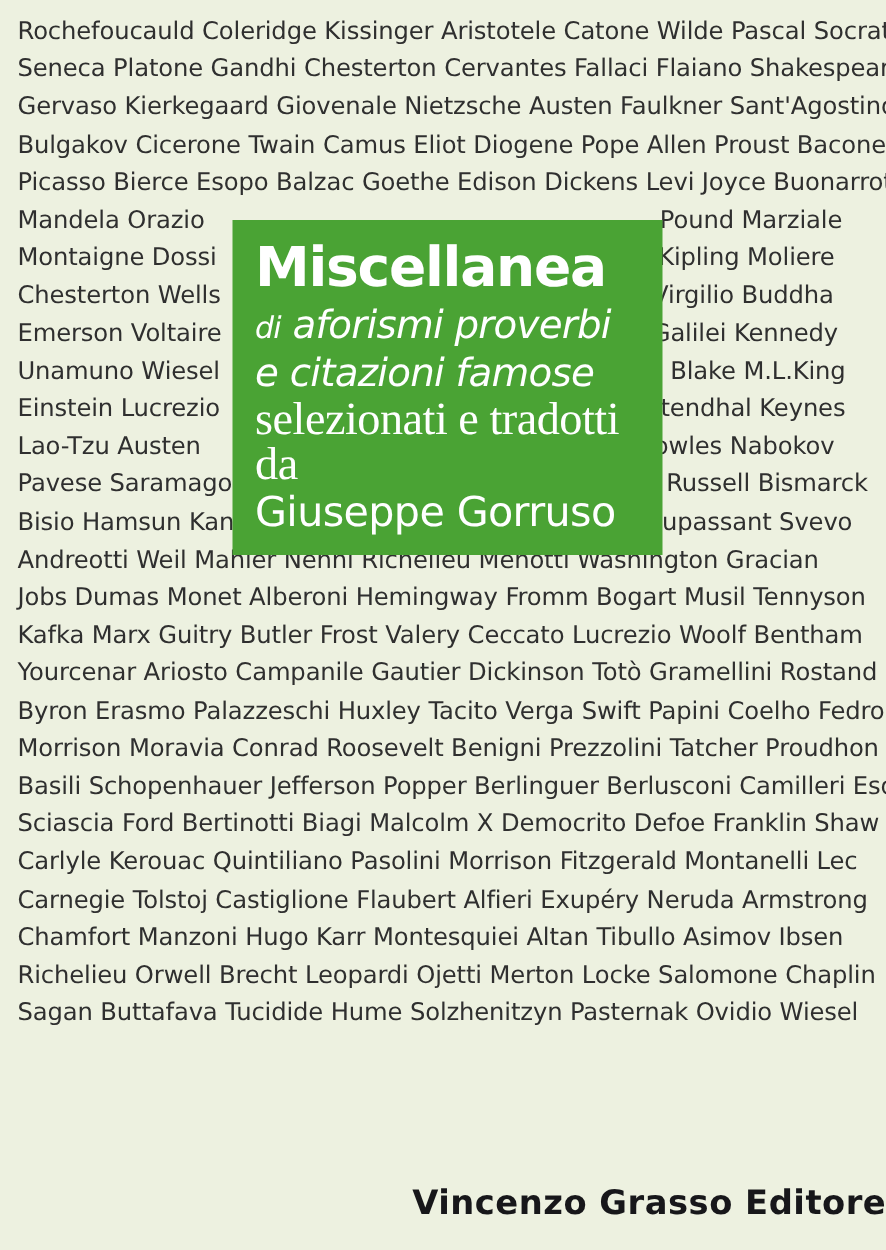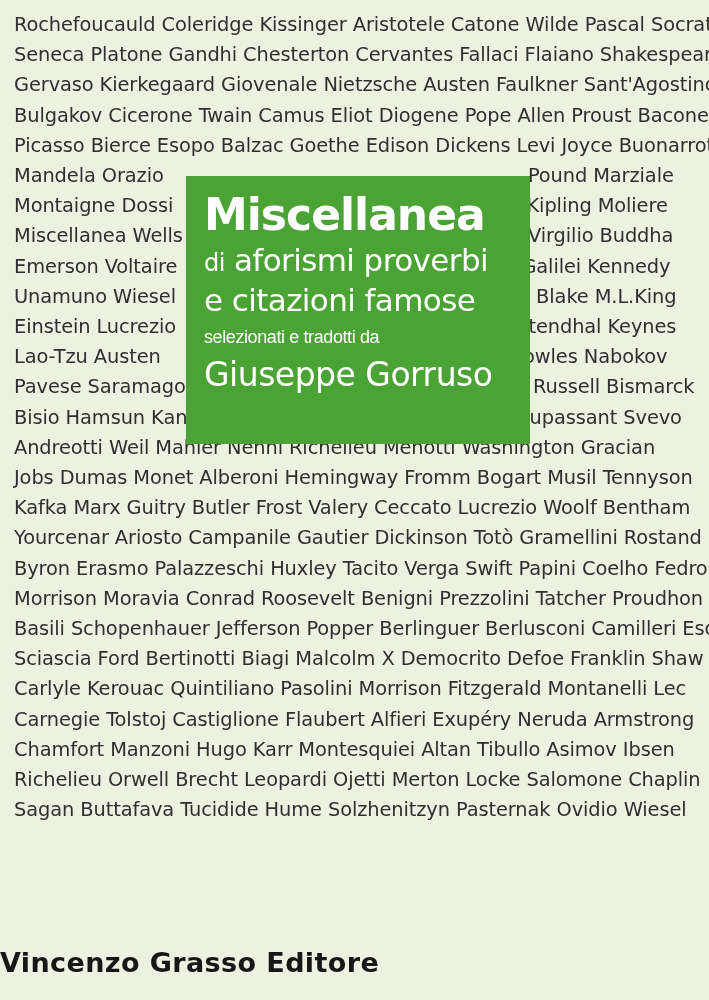--- a/index.html
+++ b/index.html
@@ -61,47 +61,48 @@
     letter-spacing: -1px;
     margin: 0 0 2px 2px;
   }
   .panel-sub {
     font-family: "DejaVu Sans", sans-serif;
     font-size: 31px;
     line-height: 37px;
     color: #ffffff;
     letter-spacing: -0.6px;
     margin: 0 0 0 2px;
+    font-style: italic;
   }
   .panel-sub .small-word {
     font-size: 24px;
   }
   .panel-sub-2 {
-    font-family: Liberation Sans, sans-serif;
-    font-size: 18px;
+    font-family: Liberation Serif, serif;
+    font-size: 37px;
     line-height: 36px;
     color: #ffffff;
     letter-spacing: -0.4px;
     margin: 0 0 0 2px;
   }
   .panel-author {
     font-family: "DejaVu Sans", sans-serif;
     font-size: 33px;
     line-height: 40px;
     color: #ffffff;
     letter-spacing: -0.5px;
     margin: 0 0 0 2px;
   }
   
   .publisher {
     position: absolute;
     left: 0;
     right: 0;
     bottom: 22px;
-    text-align: left;
+    text-align: right;
     font-family: "DejaVu Sans", sans-serif;
     font-weight: bold;
     font-size: 27px;
     letter-spacing: 0.4px;
     color: #17171a;
     z-index: 3;
   }
 </style>
 </head>
 <body>
@@ -119,21 +120,21 @@
       <span>Mandela Orazio</span>
       <span style="display:inline-block;width:352px;"></span>
       <span>Pound Marziale</span>
     </div>
     <div class="name-line">
       <span>Montaigne Dossi</span>
       <span style="display:inline-block;width:341px;"></span>
       <span>Kipling Moliere</span>
     </div>
     <div class="name-line">
-      <span>Miscellanea Wells</span>
+      <span>Chesterton Wells</span>
       <span style="display:inline-block;width:333px;"></span>
       <span>Virgilio Buddha</span>
     </div>
     <div class="name-line">
       <span>Emerson Voltaire</span>
       <span style="display:inline-block;width:332px;"></span>
       <span>Galilei Kennedy</span>
     </div>
     <div class="name-line">
       <span>Unamuno Wiesel</span>

